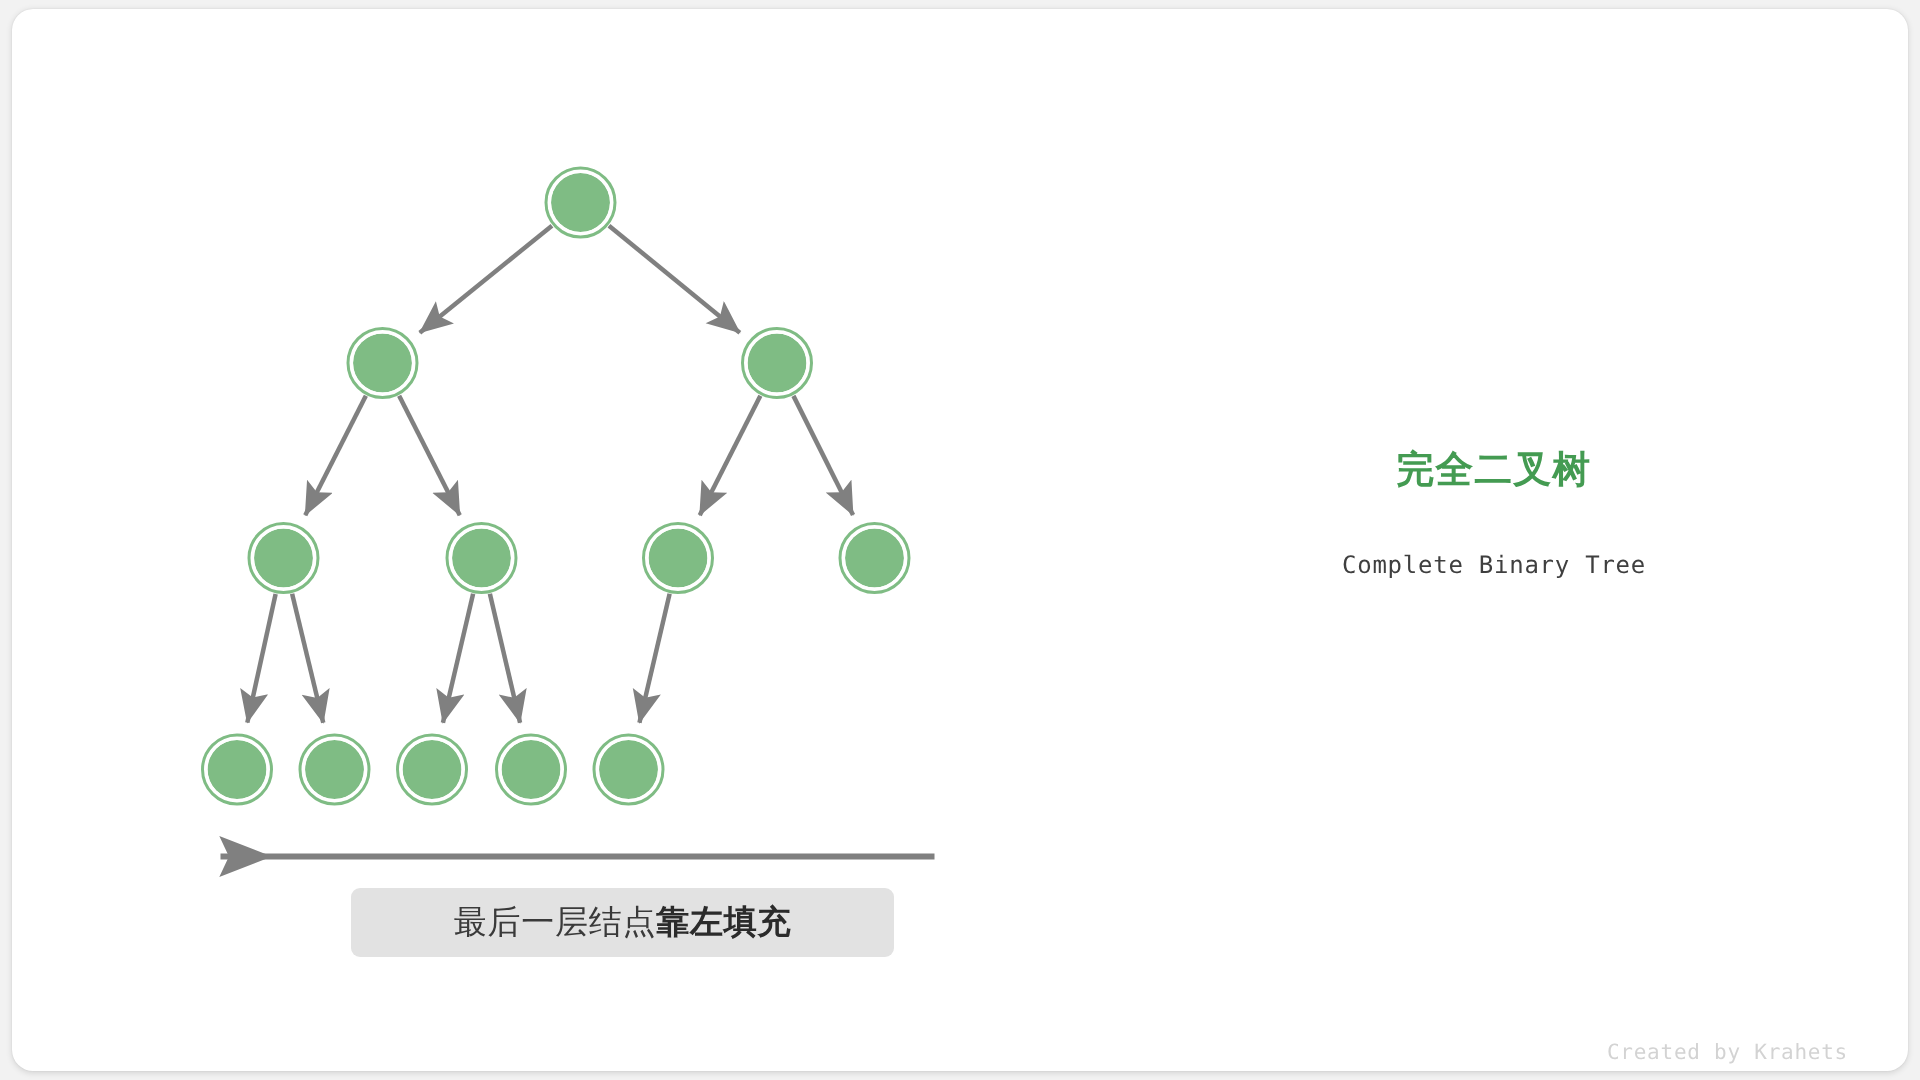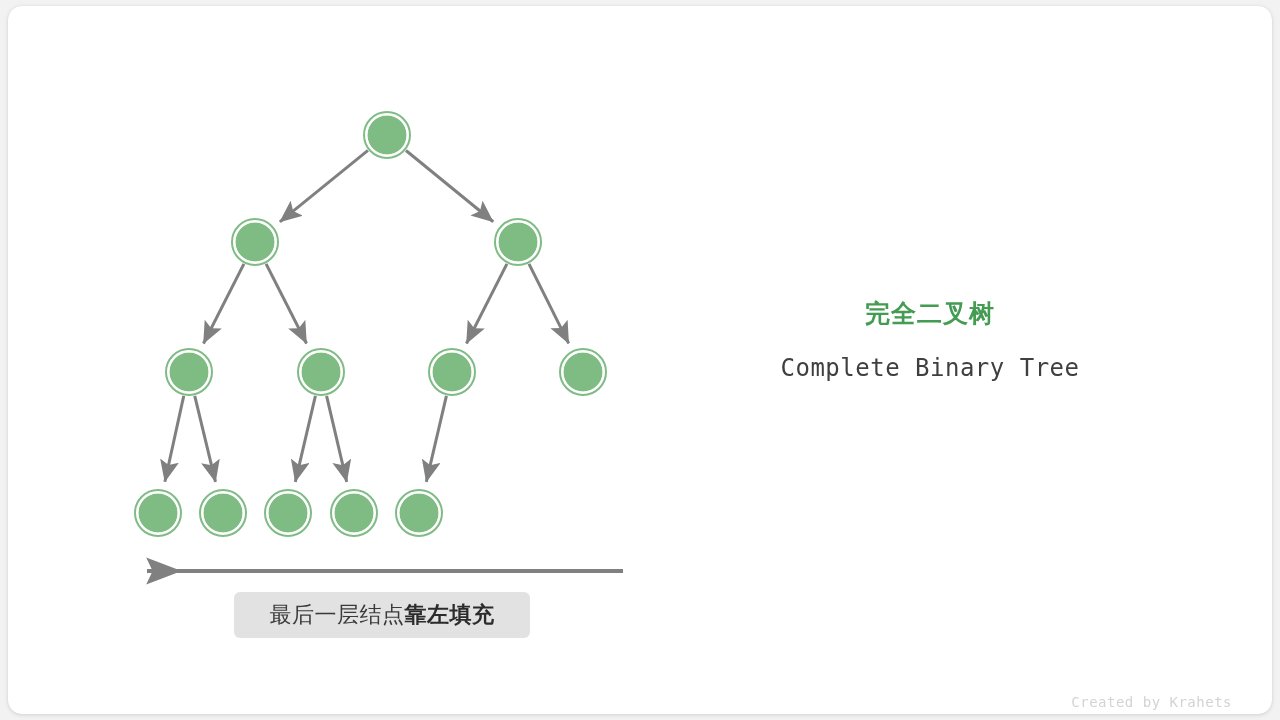--- a/index.html
+++ b/index.html
@@ -31,48 +31,48 @@
   #diagram-svg {
     position: absolute;
     left: 0;
     top: 0;
     width: 1280px;
     height: 720px;
     display: block;
   }
   .title-block {
     position: absolute;
-    left: 722px;
+    left: 788px;
     top: 292px;
     width: 400px;
     text-align: center;
   }
   .title-cn {
     font-family: "Liberation Sans", sans-serif;
     font-size: 25px;
     font-weight: bold;
     color: #449b52;
     letter-spacing: 1px;
     line-height: 1.2;
     margin: 0;
   }
   .title-en {
     font-family: "DejaVu Sans Mono", monospace;
-    font-size: 24px;
+    font-size: 16px;
     font-weight: normal;
     color: #3f3f3f;
     letter-spacing: 0.5px;
-    margin: 1px;
+    margin: 14px;
     padding-top: 25px;
   }
   .chip {
     position: absolute;
     left: 226px;
     top: 586px;
-    width: 296px;
+    width: 362px;
     height: 46px;
     background: #e2e2e2;
     border-radius: 6px;
     box-sizing: border-box;
     display: flex;
     align-items: center;
     justify-content: center;
   }
   .chip-text {
     font-family: "Liberation Sans", sans-serif;

